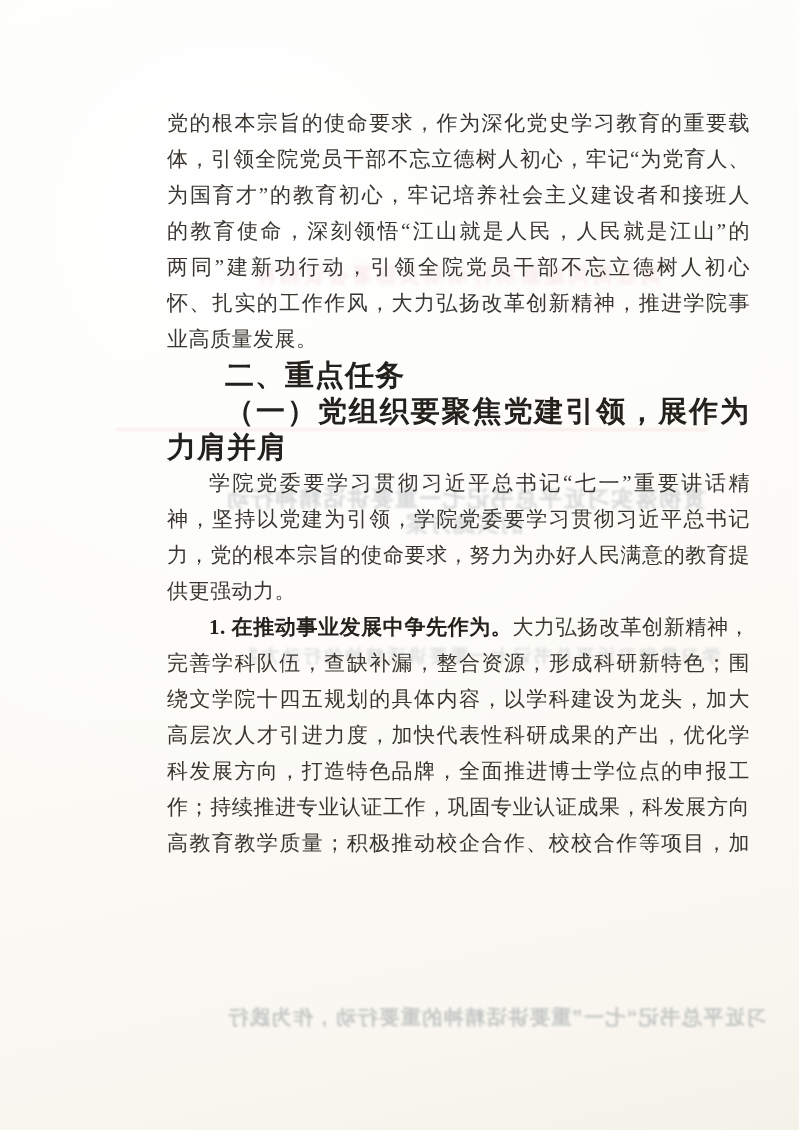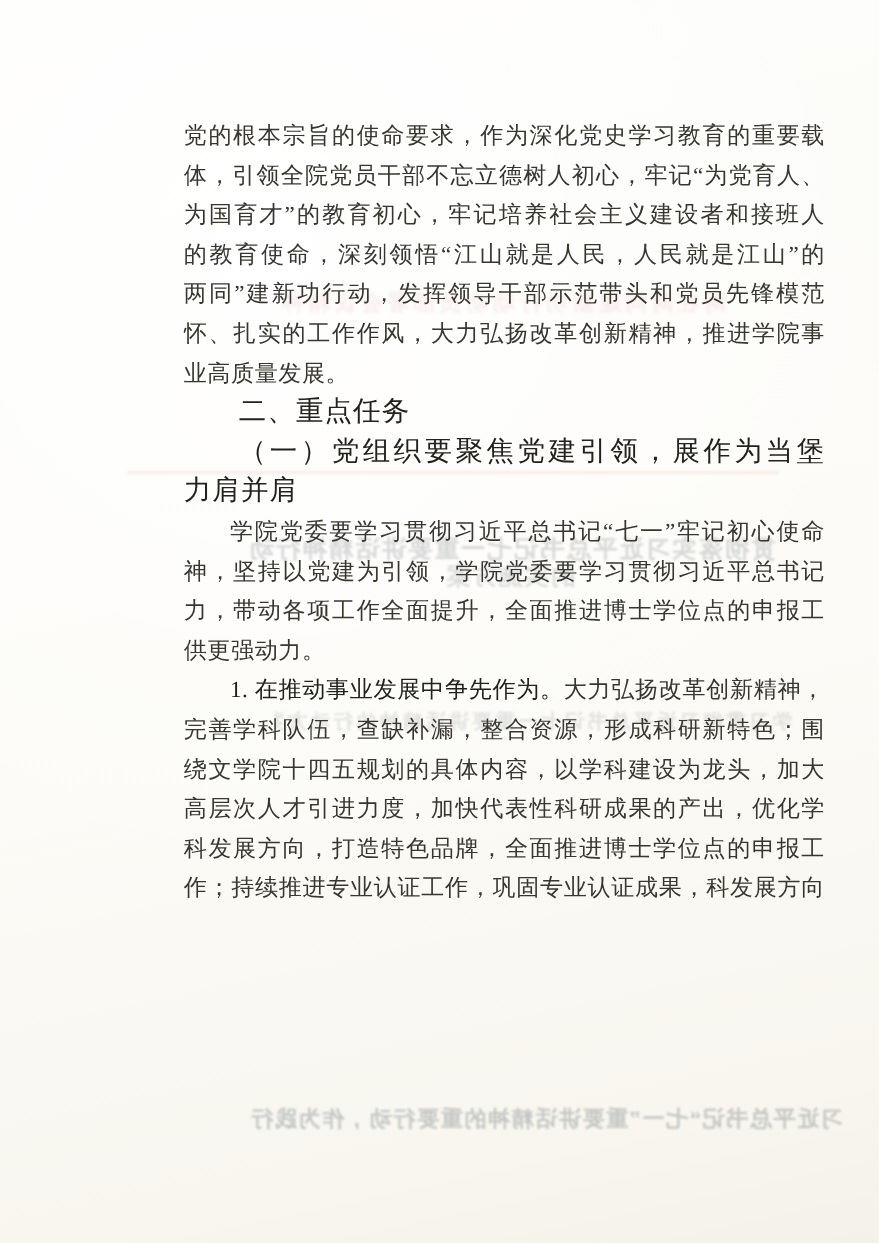--- a/index.html
+++ b/index.html
@@ -37,27 +37,27 @@
     text-align: justify;
     text-align-last: justify;
   }
   .ln.last {
     text-align-last: left;
   }
   .ln.ind {
     text-indent: 2em;
   }
   .hb {
-    font-weight: normal;
+    font-weight: bold;
     color: #23211c;
-    font-size: 25px;
+    font-size: 29px;
     letter-spacing: 1px;
   }
   .lead-bold {
-    font-weight: normal;
+    font-weight: bold;
     color: #23211c;
   }
   
   .ghost {
     position: absolute;
     transform: scaleX(-1);
     white-space: nowrap;
     overflow: hidden;
     font-weight: bold;
     color: rgba(125, 134, 140, 0.30);
@@ -95,35 +95,36 @@
   <div class="ghost g2">的实施方案</div>
   <div class="ghost g3">学习贯彻习近平总书记七一重要讲话精神的行动方案要求</div>
   <div class="ghost g4">习近平总书记“七一”重要讲话精神的重要行动，作为践行</div>
 
   <div class="content">
 
     <div class="ln">党的根本宗旨的使命要求，作为深化党史学习教育的重要载</div>
     <div class="ln">体，引领全院党员干部不忘立德树人初心，牢记“为党育人、</div>
     <div class="ln">为国育才”的教育初心，牢记培养社会主义建设者和接班人</div>
     <div class="ln">的教育使命，深刻领悟“江山就是人民，人民就是江山”的</div>
-    <div class="ln">两同”建新功行动，发挥领导干部示范带头和党员先锋模范</div>
+    <div class="ln">两同”建新功行动，引领全院党员干部不忘立德树人初心</div>
     <div class="ln">怀、扎实的工作作风，大力弘扬改革创新精神，推进学院事</div>
     <div class="ln last">业高质量发展。</div>
 
     <div class="ln last ind hb">二、重点任务</div>
 
     <div class="ln ind hb">（一）党组织要聚焦党建引领，展作为当堡垒，凝心聚</div>
     <div class="ln last hb">力肩并肩</div>
 
-    <div class="ln ind">学院党委要学习贯彻习近平总书记“七一”牢记初心使命</div>
+    <div class="ln ind">学院党委要学习贯彻习近平总书记“七一”重要讲话精</div>
     <div class="ln">神，坚持以党建为引领，学院党委要学习贯彻习近平总书记</div>
-    <div class="ln">力，带动各项工作全面提升，全面推进博士学位点的申报工</div>
+    <div class="ln">力，党的根本宗旨的使命要求，努力为办好人民满意的教育提</div>
     <div class="ln last">供更强动力。</div>
 
     <div class="ln ind"><span class="lead-bold">1. 在推动事业发展中争先作为。</span><span>大力弘扬改革创新精神，</span></div>
     <div class="ln">完善学科队伍，查缺补漏，整合资源，形成科研新特色；围</div>
     <div class="ln">绕文学院十四五规划的具体内容，以学科建设为龙头，加大</div>
     <div class="ln">高层次人才引进力度，加快代表性科研成果的产出，优化学</div>
     <div class="ln">科发展方向，打造特色品牌，全面推进博士学位点的申报工</div>
     <div class="ln">作；持续推进专业认证工作，巩固专业认证成果，科发展方向</div>
+    <div class="ln">高教育教学质量；积极推动校企合作、校校合作等项目，加</div>
 
   </div>
 </div>
 
 </body></html>

